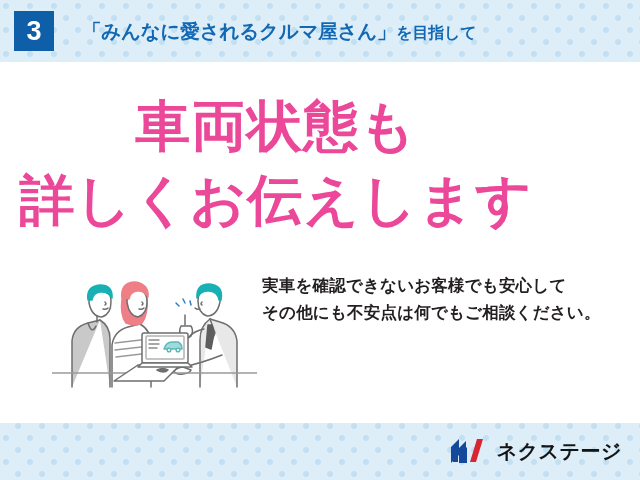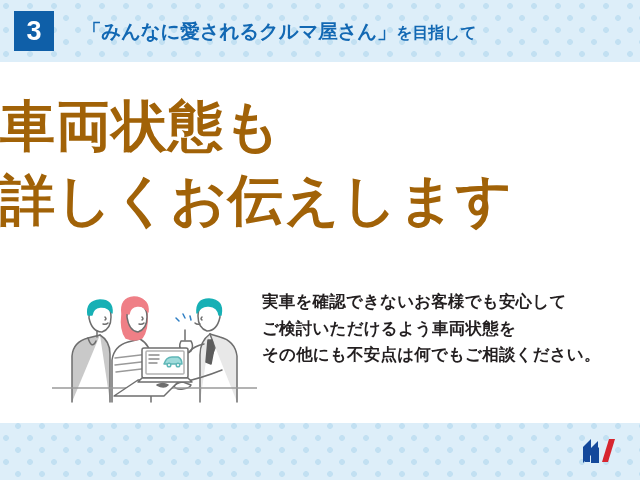--- a/index.html
+++ b/index.html
@@ -71,37 +71,39 @@
     width: 640px;
     height: 361px;
     background: #ffffff;
   }
 
   #headline {
     position: absolute;
     left: 0;
     top: 28px;
     width: 552px;
-    color: #a16207;
+    text-align: center;
+    color: #ec4899;
     font-weight: bold;
     font-size: 55px;
     line-height: 1.34;
     letter-spacing: 1px;
     white-space: nowrap;
   }
   #headline .line1 { display: block; }
   #headline .line2 { display: block; }
 
   
   #lower-row {
     position: absolute;
     left: 0;
-    top: 220px;
+    top: 205px;
     width: 640px;
     height: 135px;
+    font-family: Liberation Serif, serif;
   }
 
   #illustration {
     position: absolute;
     left: 52px;
     top: 2px;
     width: 205px;
     height: 120px;
   }
 
@@ -228,29 +230,29 @@
           <path d="M97 71 L107 71 M97 75 L107 75 M97 79 L105 79" stroke="#8a8a8a" stroke-width="1.4"></path>
           <path d="M112 80 q2 -7 8 -7 l6 0 q4 2 4 7 Z" fill="#9fdbdb" stroke="#5fb7b7"></path>
           <circle cx="117" cy="81" r="1.8" fill="#ffffff" stroke="#5fb7b7"></circle>
           <circle cx="126" cy="81" r="1.8" fill="#ffffff" stroke="#5fb7b7"></circle>
           <path d="M86 98 L140 98 L136 94 L90 94 Z" fill="#ffffff" stroke="#6e6e6e"></path>
         </g>
       </svg>
 
       <div id="body-copy">
         <span>実車を確認できないお客様でも安心して</span>
-        <span>ご検討いただけるよう車両状態を</span>
         <span>その他にも不安点は何でもご相談ください。</span>
       </div>
 
     </div>
   </div>
 
   <div id="footer-logo">
     <svg id="logo-mark" viewBox="0 0 40 26" aria-hidden="true">
       <path d="M1 25 L1 9 L9 1 L9 17 L17 9 L17 25 L9 25 L9 17 L1 25 Z" fill="#14499b"></path>
       <path d="M3 24 L3 10 L8 5 L8 24 Z" fill="#14499b"></path>
       <path d="M9 24 L9 10 L16 3 L16 24 Z" fill="#14499b"></path>
       <path d="M20 24 L27 1 L33 1 L26 24 Z" fill="#d7262f"></path>
     </svg>
+    <div id="logo-wordmark">ネクステージ</div>
   </div>
 
 </div>
 
 </body></html>

